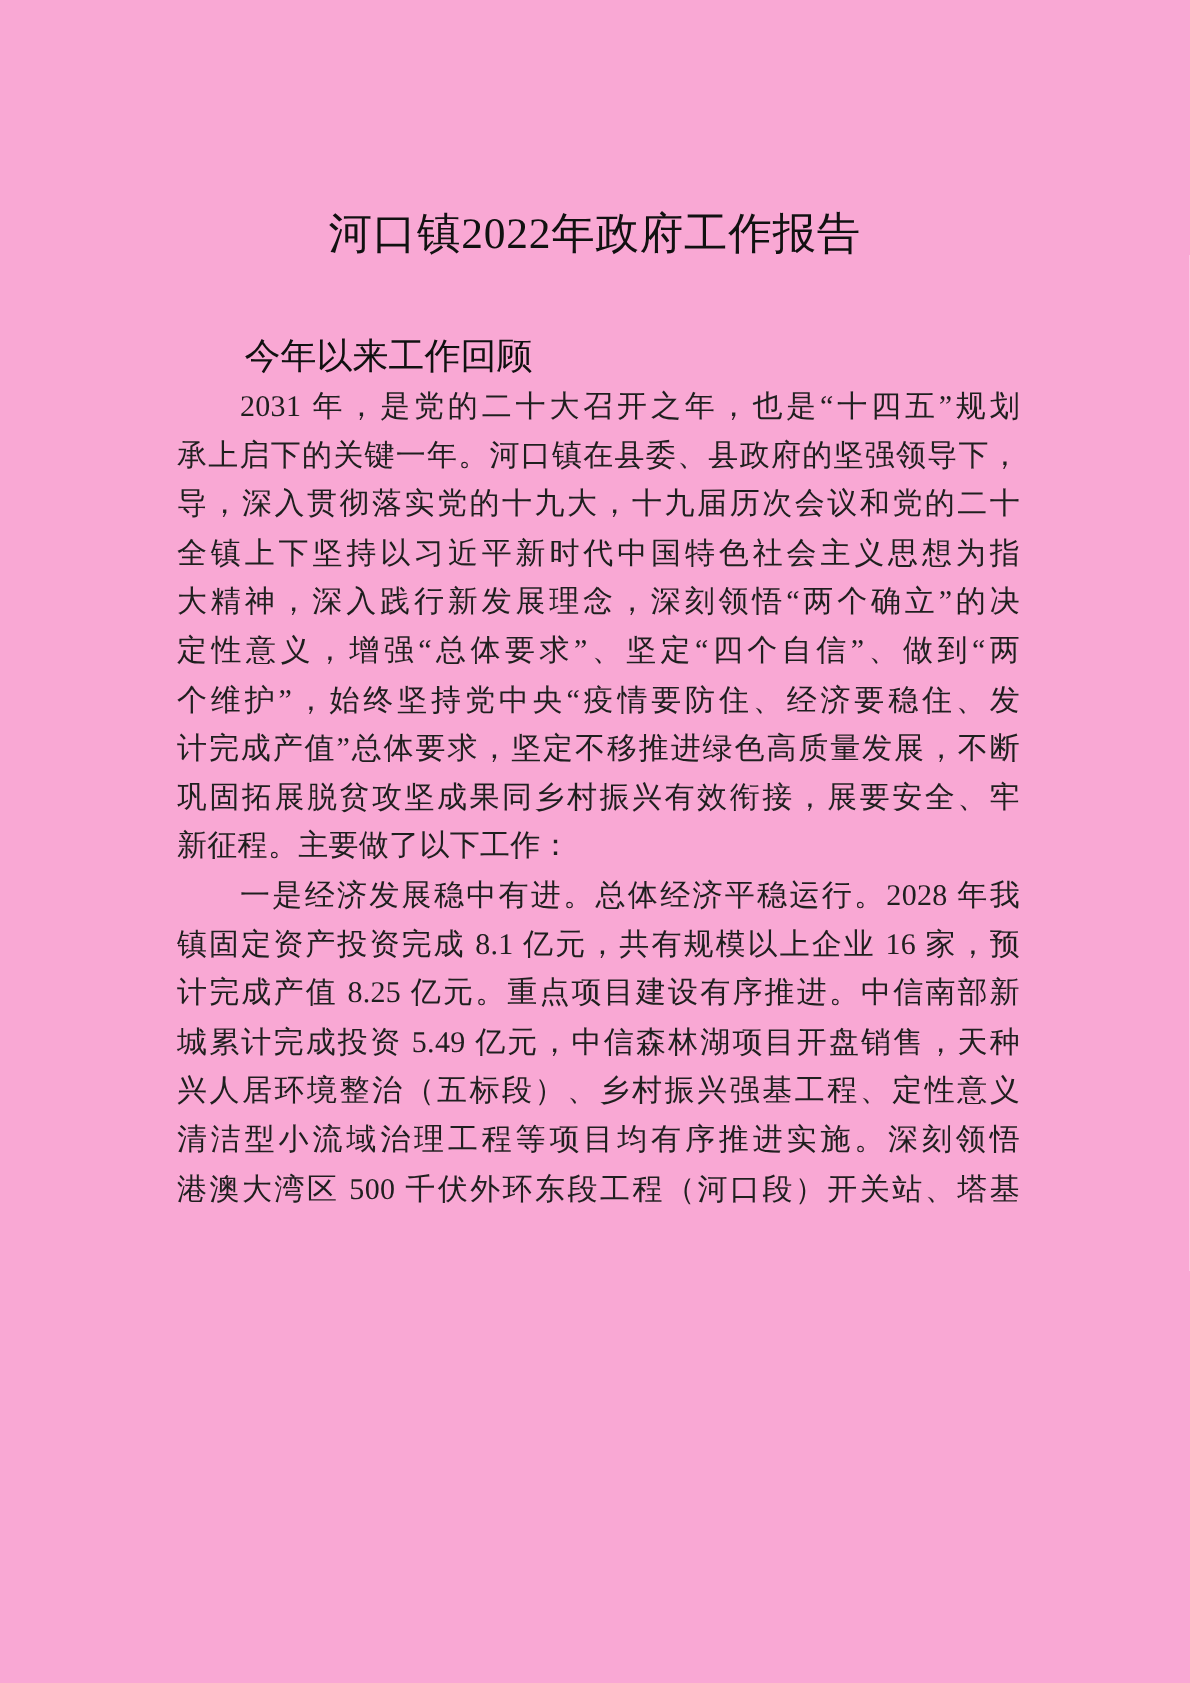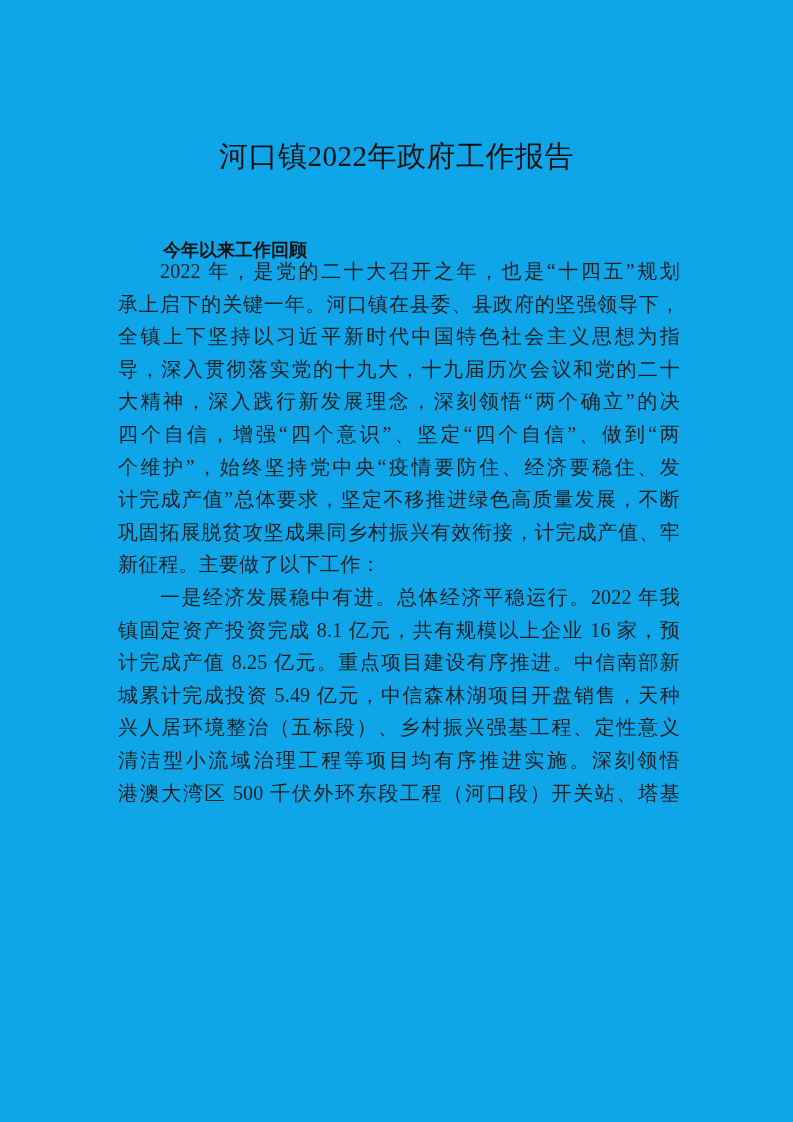--- a/index.html
+++ b/index.html
@@ -14,46 +14,45 @@
       overflow: hidden;
       font-family: "DejaVu Serif", "Liberation Serif", serif;
       color: #1a1a1a;
     }
     .page {
       position: absolute;
       left: 0;
       top: 0;
       width: 793px;
       height: 1122px;
-      background: #0ea5e9;
+      background: #f9a8d4;
     }
     .title {
       position: absolute;
       left: 0;
       top: 136px;
       width: 793px;
       text-align: center;
       font-family: "Liberation Serif", "DejaVu Serif", serif;
       font-size: 29px;
       line-height: 40px;
       letter-spacing: 0.5px;
       color: #111;
       white-space: nowrap;
     }
     .section-heading {
       position: absolute;
       left: 163px;
       top: 224px;
       font-family: "DejaVu Sans", "Liberation Sans", sans-serif;
-      font-weight: bold;
-      font-size: 18px;
+      font-weight: normal;
+      font-size: 24px;
       line-height: 26px;
       color: #111;
       white-space: nowrap;
-      margin-top: 13px;
     }
     .body-text {
       position: absolute;
       left: 118px;
       top: 255px;
       width: 562px;
     }
     .line {
       height: 32.6px;
       line-height: 32.6px;
@@ -77,34 +76,34 @@
 
 <div class="page">
 
   <div class="title">河口镇2022年政府工作报告</div>
 
   <div class="section-heading">今年以来工作回顾</div>
 
   <div class="body-text">
 
     <div>
-      <div class="line indent">2022 年，是党的二十大召开之年，也是“十四五”规划</div>
+      <div class="line indent">2031 年，是党的二十大召开之年，也是“十四五”规划</div>
       <div class="line">承上启下的关键一年。河口镇在县委、县政府的坚强领导下，</div>
+      <div class="line">导，深入贯彻落实党的十九大，十九届历次会议和党的二十</div>
       <div class="line">全镇上下坚持以习近平新时代中国特色社会主义思想为指</div>
-      <div class="line">导，深入贯彻落实党的十九大，十九届历次会议和党的二十</div>
       <div class="line">大精神，深入践行新发展理念，深刻领悟“两个确立”的决</div>
-      <div class="line">四个自信，增强“四个意识”、坚定“四个自信”、做到“两</div>
+      <div class="line">定性意义，增强“总体要求”、坚定“四个自信”、做到“两</div>
       <div class="line">个维护”，始终坚持党中央“疫情要防住、经济要稳住、发</div>
       <div class="line">计完成产值”总体要求，坚定不移推进绿色高质量发展，不断</div>
-      <div class="line">巩固拓展脱贫攻坚成果同乡村振兴有效衔接，计完成产值、牢</div>
+      <div class="line">巩固拓展脱贫攻坚成果同乡村振兴有效衔接，展要安全、牢</div>
       <div class="line last">新征程。主要做了以下工作：</div>
     </div>
 
     <div>
-      <div class="line indent">一是经济发展稳中有进。总体经济平稳运行。2022 年我</div>
+      <div class="line indent">一是经济发展稳中有进。总体经济平稳运行。2028 年我</div>
       <div class="line">镇固定资产投资完成 8.1 亿元，共有规模以上企业 16 家，预</div>
       <div class="line">计完成产值 8.25 亿元。重点项目建设有序推进。中信南部新</div>
       <div class="line">城累计完成投资 5.49 亿元，中信森林湖项目开盘销售，天种</div>
       <div class="line">兴人居环境整治（五标段）、乡村振兴强基工程、定性意义</div>
       <div class="line">清洁型小流域治理工程等项目均有序推进实施。深刻领悟</div>
       <div class="line">港澳大湾区 500 千伏外环东段工程（河口段）开关站、塔基</div>
     </div>
 
   </div>
 </div>

